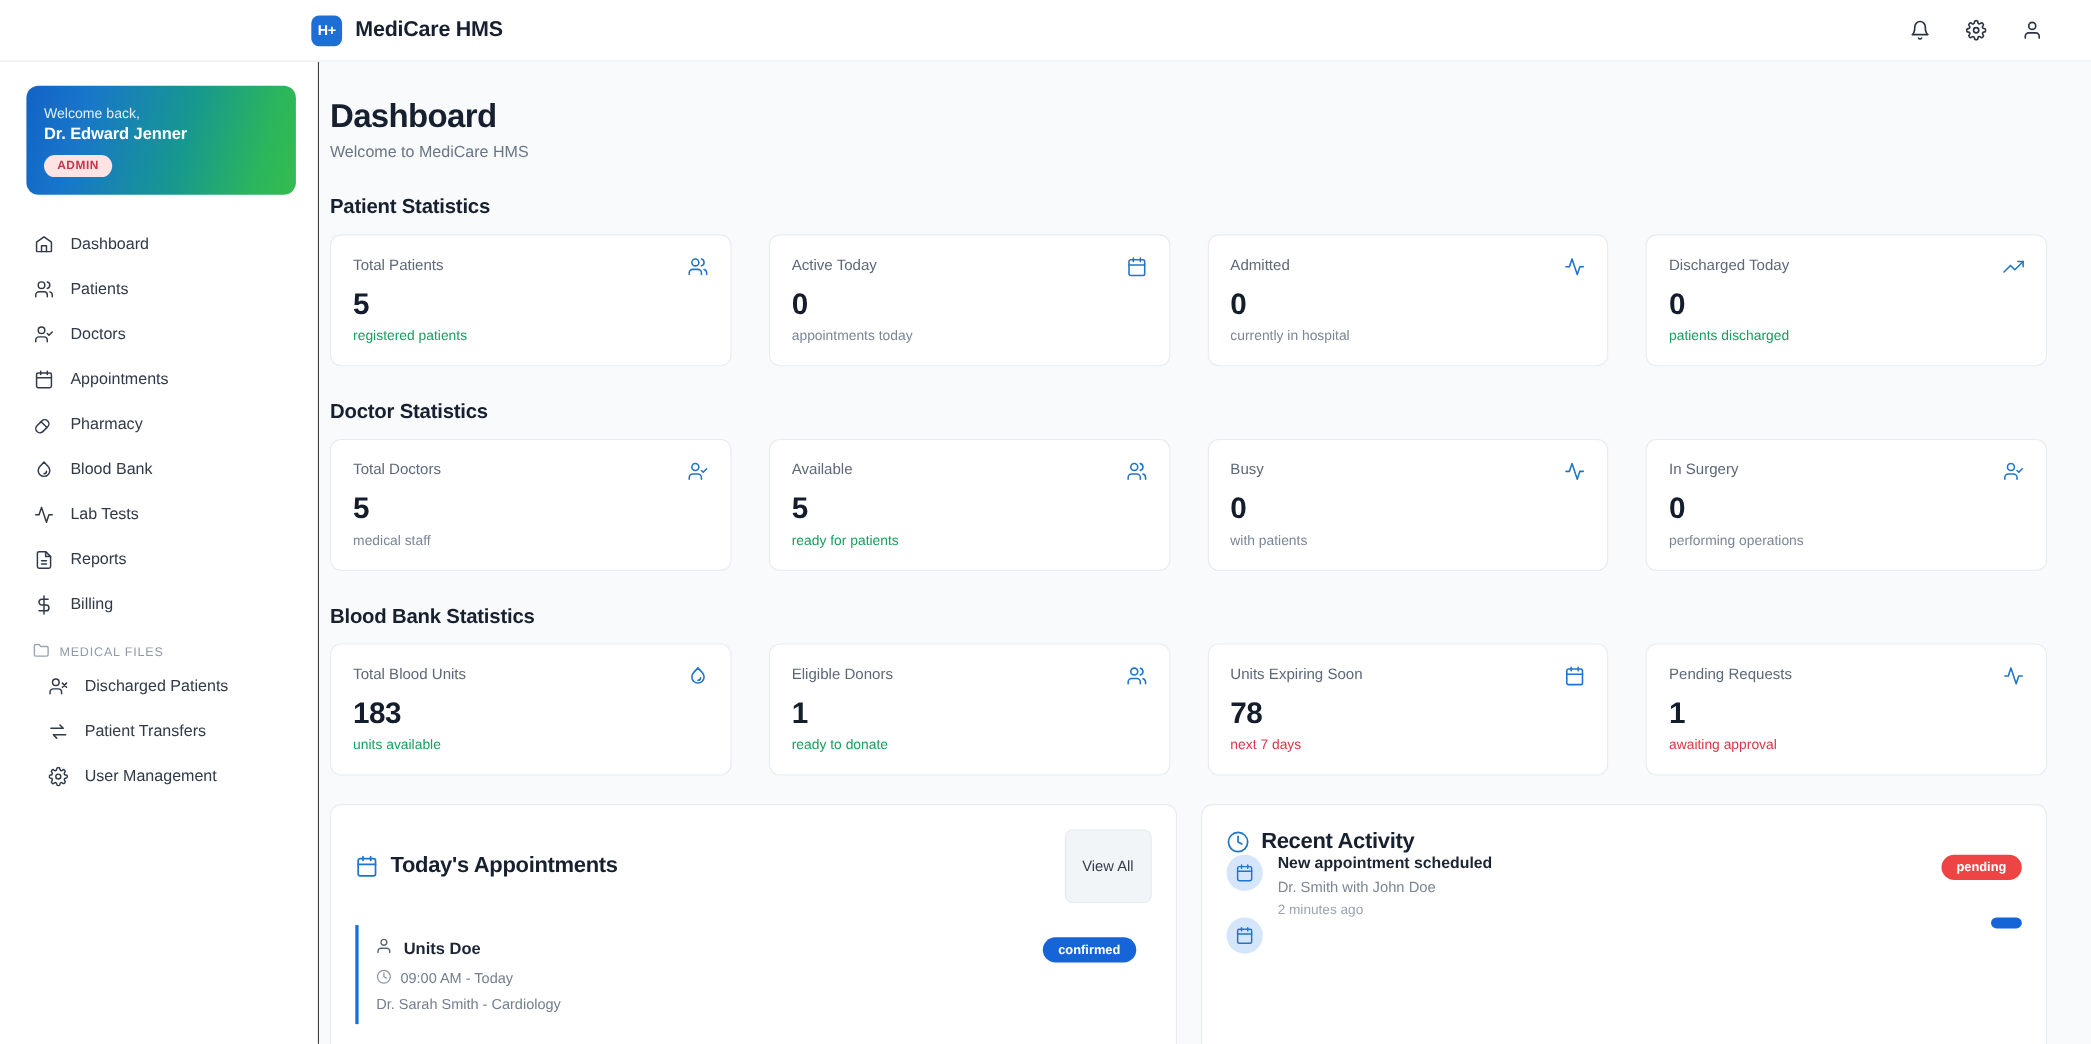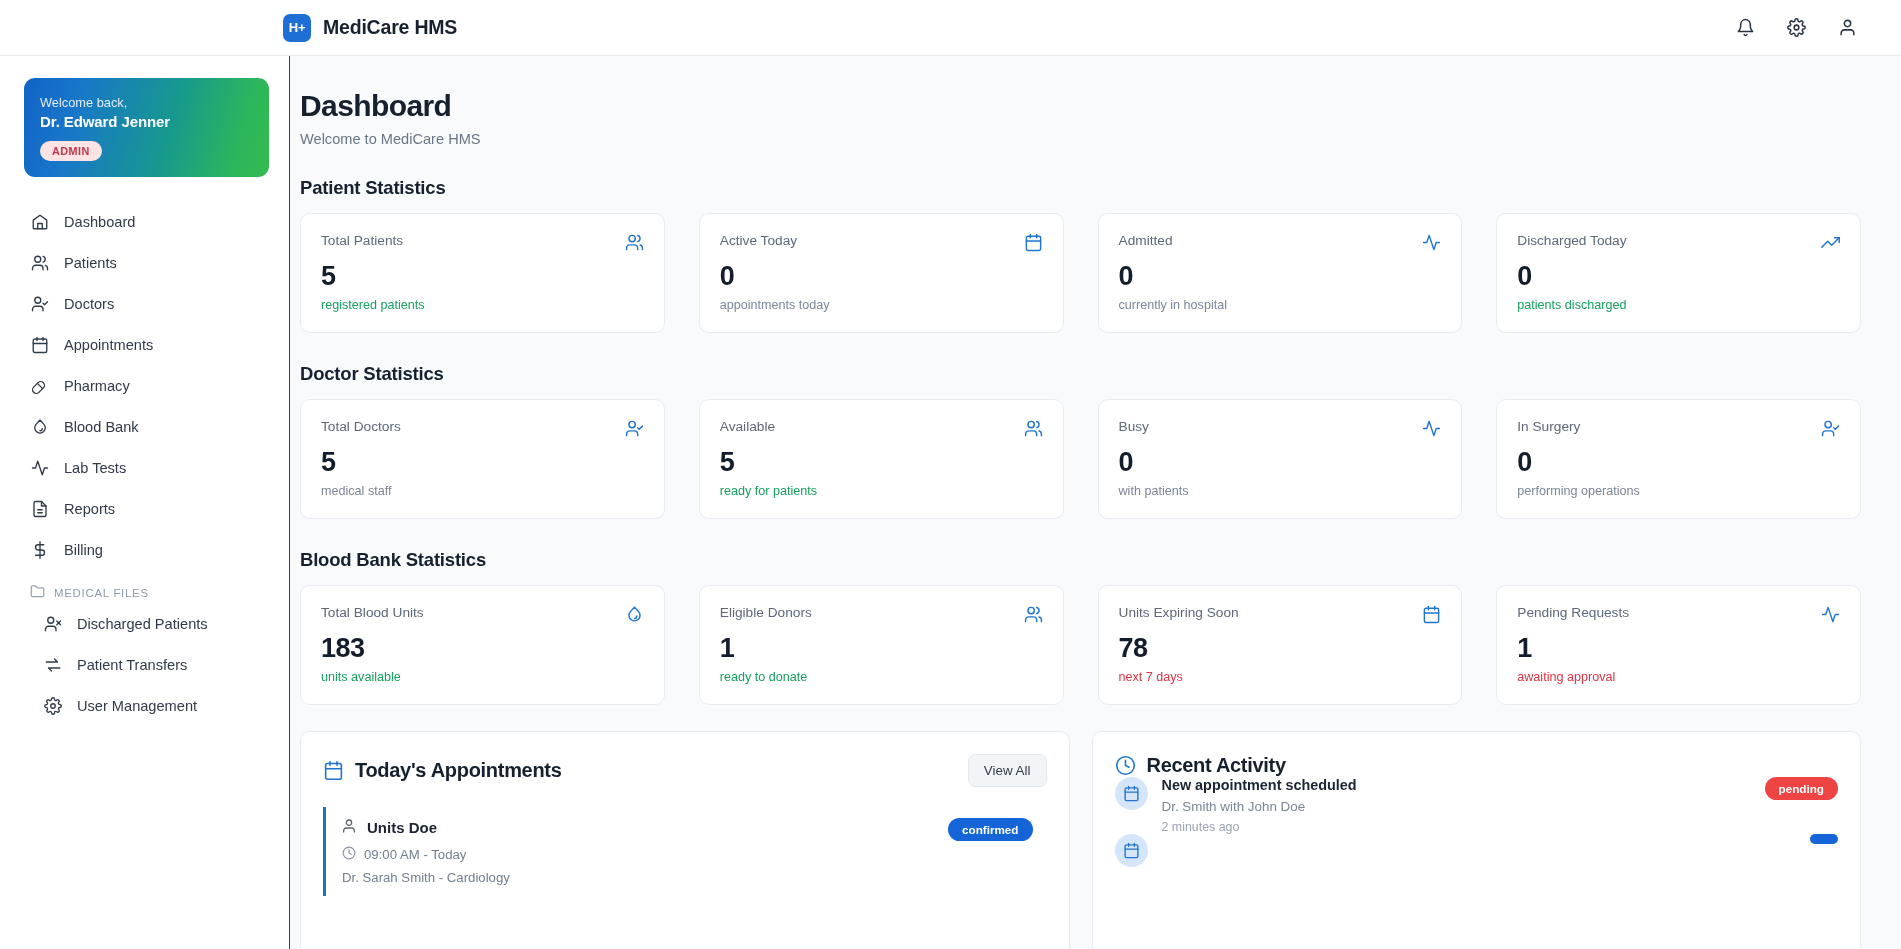--- a/index.html
+++ b/index.html
@@ -104,21 +104,21 @@
   .panels { display: grid; grid-template-columns: 1fr 1fr; gap: 22px; margin-top: 26px; }
   .panel {
     background: #fff; border: 1px solid #e8ecf1; border-radius: 10px;
     padding: 22px 22px 0 22px; height: 300px; overflow: hidden;
   }
   .panel-head { display: flex; align-items: center; justify-content: space-between; }
   .panel-title { display: flex; align-items: center; gap: 11px; font-size: 20px; font-weight: bold; color: #16202e; letter-spacing: -0.3px; }
   .panel-title .p-ico { color: #1f74cd; width: 21px; height: 21px; }
   .btn-ghost {
     background: #f2f5f8; border: 1px solid #e4e9ef; border-radius: 7px;
-    font-size: 13.4px; color: #323c4b; padding: 8px 15px; cursor: pointer;
+    font-size: 13.4px; color: #323c4b; padding: 25px 15px; cursor: pointer;
     font-family: inherit;
   }
   .appt-row {
     display: flex; align-items: flex-start; justify-content: space-between;
     border-left: 3px solid #1a6fd0; background: #fff;
     padding: 11px 14px 11px 15px; margin-top: 20px;
   }
   .appt-name { display: flex; align-items: center; gap: 10px; font-size: 15px; font-weight: bold; color: #1b2432; }
   .appt-meta { display: flex; align-items: center; gap: 8px; font-size: 13.2px; color: #737f8f; margin-top: 9px; margin-left: 1px; }
   .appt-doc { font-size: 13.2px; color: #737f8f; margin-top: 7px; margin-left: 1px; }

